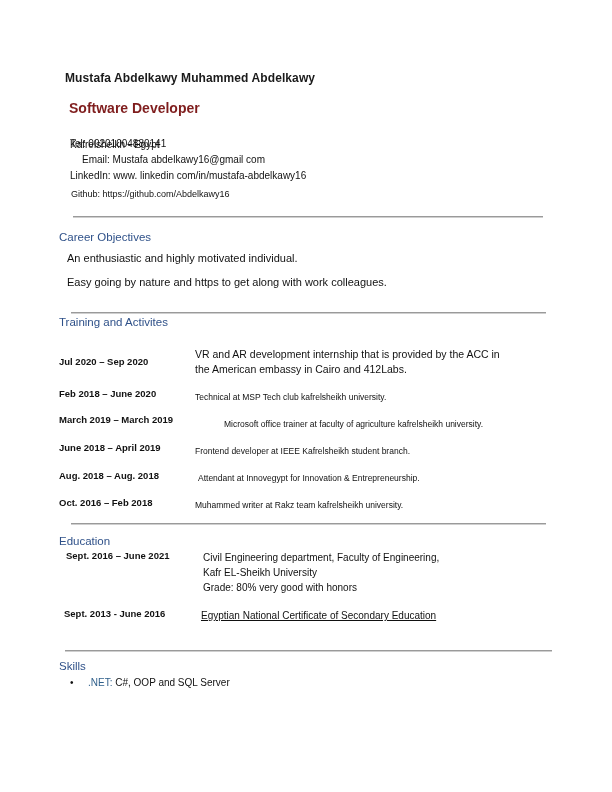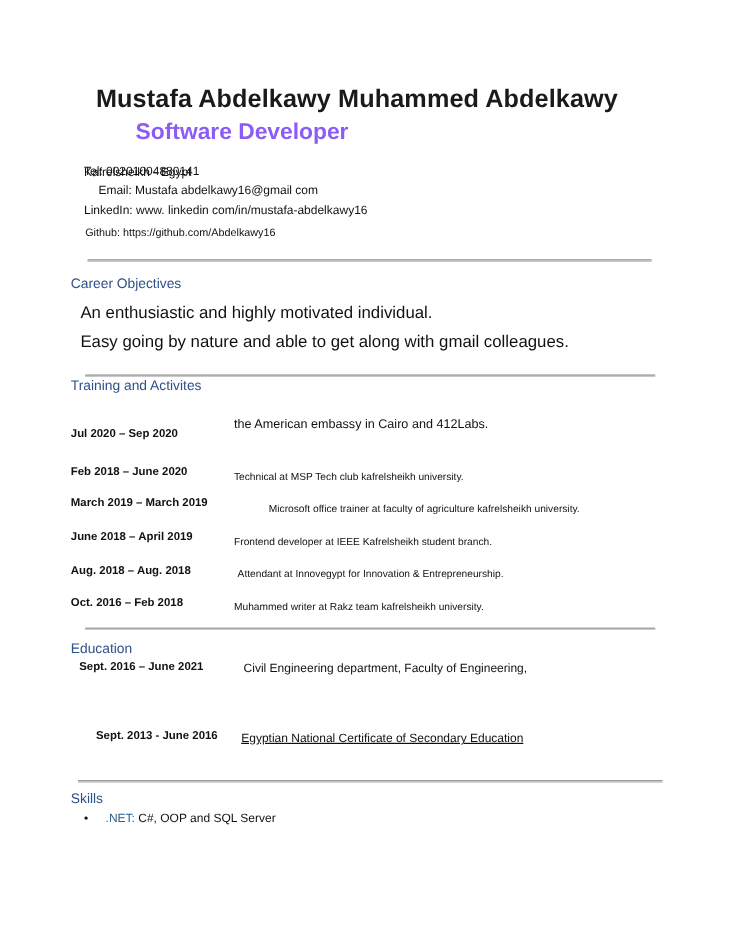--- a/index.html
+++ b/index.html
@@ -1,24 +1,24 @@
 <!DOCTYPE html>
 <html><head>
   <meta charset="utf-8">
   <style>
     html, body { margin: 0; padding: 0; background: #ffffff; }
     body { width: 612px; height: 792px; position: relative; overflow: hidden;
            font-family: "Liberation Sans", "DejaVu Sans", sans-serif; color: #111; }
     .abs { position: absolute; white-space: nowrap; }
-    .name { left: 65px; top: 71px; font-size: 21px; font-weight: bold; color: #1a1a1a; letter-spacing: 0.1px; margin-left: 15px; }
-    .role { left: 69px; top: 100px; font-size: 19px; font-weight: bold; color: #8b5cf6; margin-left: 44px; }
+    .name { left: 65px; top: 71px; font-size: 12px; font-weight: bold; color: #1a1a1a; letter-spacing: 0.1px; }
+    .role { left: 69px; top: 100px; font-size: 14px; font-weight: bold; color: #7f1d1d; }
     .contact { font-size: 10px; color: #111; left: 70px; }
     .hr { position: absolute; height: 1px; background: #9a9a9a; border-bottom: 1px solid #cfcfcf; }
     .heading { font-size: 11.5px; color: #2f5189; left: 59px; }
-    .body-s { font-size: 14px; color: #111; }
+    .body-s { font-size: 11px; color: #111; }
     .date { font-size: 9.5px; font-weight: bold; color: #111; }
     .desc { font-size: 8.5px; color: #111; text-align: right; }
     .desc-lg { font-size: 10.5px; color: #111; line-height: 15px; white-space: normal; }
     .edu { font-size: 10px; color: #111; line-height: 15px; }
     .skill-key { color: #2f5f8a; }
   </style>
 </head>
 <body>
 
 <div>
@@ -29,29 +29,30 @@
   <div class="abs contact" style="top:139px;">Kafrelsheikh - Egypt</div>
   <div class="abs contact" style="top:138px;">Tel: 00201004880141</div>
   <div class="abs contact" style="top:154px;padding-left:12px;">Email: Mustafa abdelkawy16@gmail com</div>
   <div class="abs contact" style="top:170px;">LinkedIn: www. linkedin com/in/mustafa-abdelkawy16</div>
   <div class="abs contact" style="top:189px; left:71px; font-size:9px;">Github: https://github.com/Abdelkawy16</div>
 
   <div class="hr" style="left:73px; width:470px; top:216px;"></div>
 
   <div class="abs heading" style="top:231px;">Career Objectives</div>
   <div class="abs body-s" style="left:67px; top:252px;">An enthusiastic and highly motivated individual.</div>
-  <div class="abs body-s" style="left:67px; top:276px;">Easy going by nature and able to get along with gmail colleagues.</div>
+  <div class="abs body-s" style="left:67px; top:276px;">Easy going by nature and https to get along with work colleagues.</div>
 
   <div class="hr" style="left:71px; width:475px; top:312px;"></div>
 
   <div class="abs heading" style="top:316px;">Training and Activites</div>
 
   <div>
     <div class="abs date" style="left:59px; top:356px;">Jul 2020 – Sep 2020</div>
     <div class="abs desc-lg" style="left:195px; top:347px; width:340px;">
+      <div>VR and AR development internship that is provided by the ACC in</div>
       <div>the American embassy in Cairo and 412Labs.</div>
     </div>
   </div>
 
   <div>
     <div class="abs date" style="left:59px; top:388px;">Feb 2018 – June 2020</div>
     <div class="abs desc" style="left:195px; top:392px;">Technical at MSP Tech club kafrelsheikh university.</div>
   </div>
 
   <div>
@@ -75,25 +76,27 @@
   </div>
 
   <div class="hr" style="left:71px; width:475px; top:523px;"></div>
 
   <div class="abs heading" style="top:535px;">Education</div>
 
   <div>
     <div class="abs date" style="left:66px; top:550px;">Sept. 2016 – June 2021</div>
     <div class="abs edu" style="left:203px; top:550px;">
       <div>Civil Engineering department, Faculty of Engineering,</div>
+      <div>Kafr EL-Sheikh University</div>
+      <div>Grade: 80% very good with honors</div>
     </div>
   </div>
 
   <div>
-    <div class="abs date" style="left:80px; top:608px;">Sept. 2013 - June 2016</div>
+    <div class="abs date" style="left:64px; top:608px;">Sept. 2013 - June 2016</div>
     <div class="abs edu" style="left:201px; top:608px;text-decoration:underline;">
       <div>Egyptian National Certificate of Secondary Education</div>
     </div>
   </div>
 
   <div class="hr" style="left:65px; width:487px; top:650px;"></div>
 
   <div class="abs heading" style="top:660px;">Skills</div>
 
   <div>

